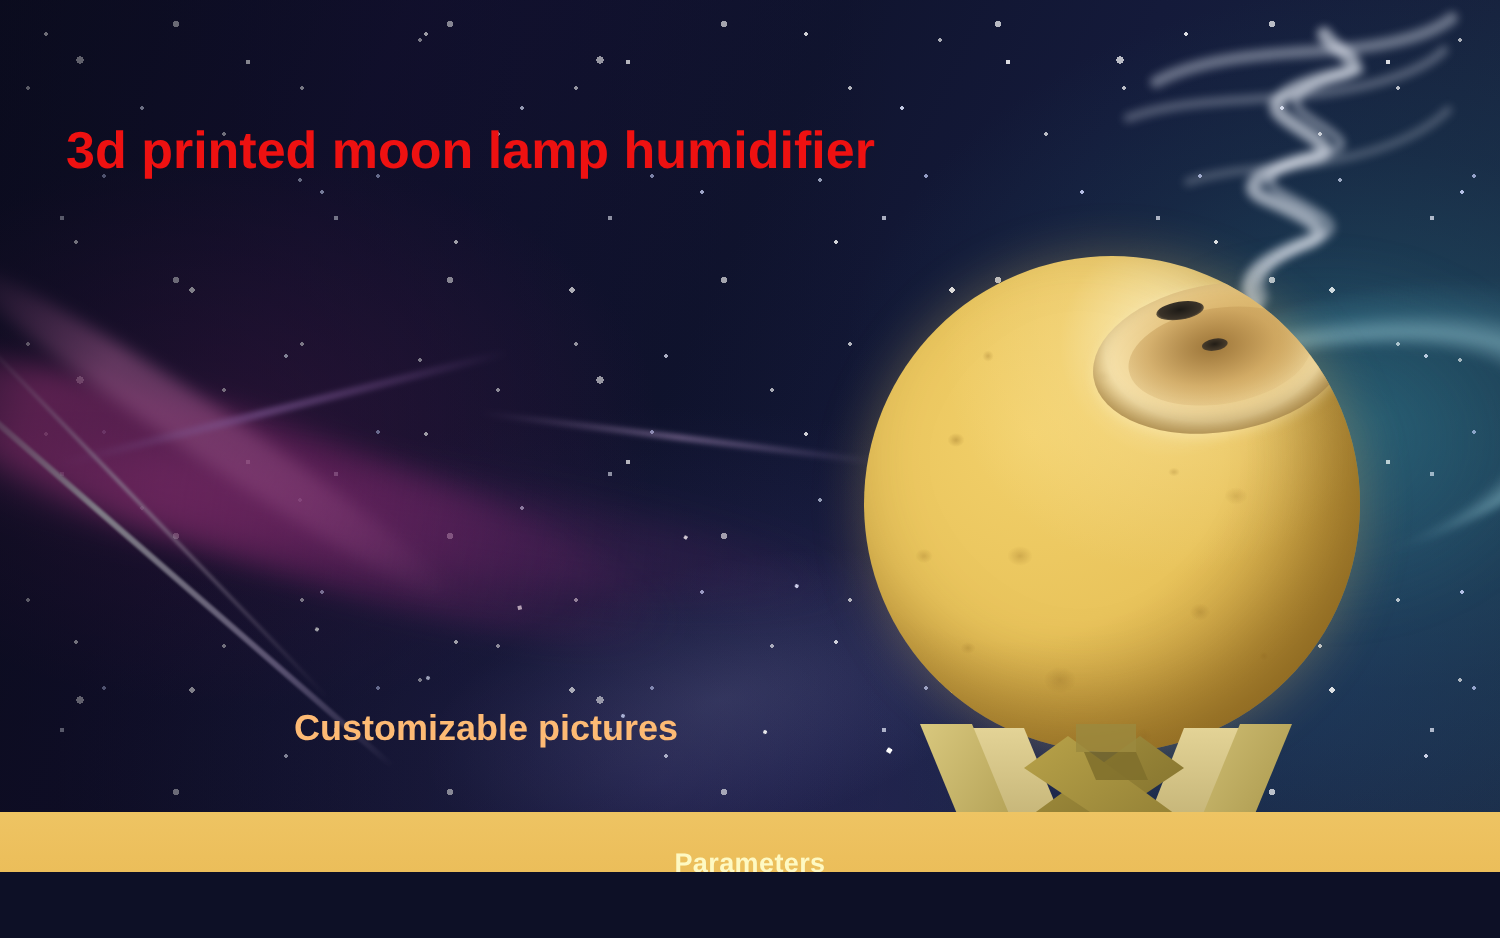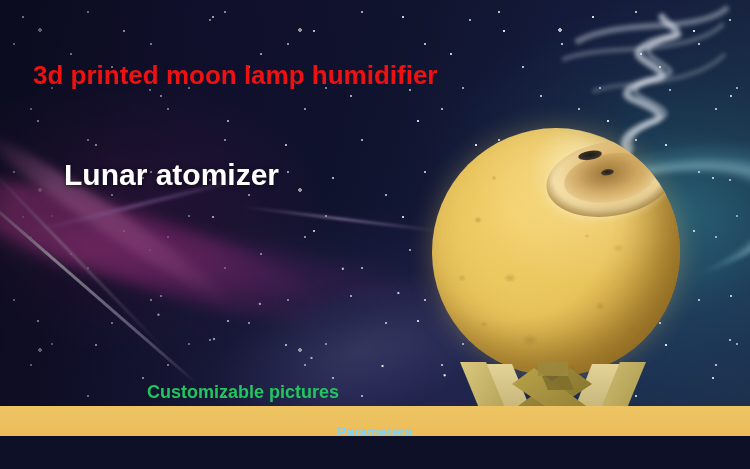--- a/index.html
+++ b/index.html
@@ -169,21 +169,21 @@
   .stand { position:absolute; left:442px; top:360px; width:232px; height:109px; }
 
   
   .goldbar {
     position:absolute; left:0; top:406px; width:750px; height:50px;
     background:linear-gradient(180deg,#eec463 0%, #ecbf5c 45%, #e9bb55 100%);
   }
   .param-title {
     position:absolute; left:0; top:406px; width:750px; height:50px;
     display:flex; align-items:center; justify-content:center;
-    font-size:13.5px; font-weight:bold; color:#7dd3fc; letter-spacing:.2px;
+    font-size:13.5px; font-weight:bold; color:#fef9c3; letter-spacing:.2px;
   }
 
   
   .tablestrip { position:absolute; left:0; top:456px; width:750px; height:13px; display:flex; }
   .cell { height:13px; }
   .cell.hdr { background:#d4621a; }
   .cell.val { background:#fbe9de; }
 </style>
 </head>
 <body>
@@ -263,24 +263,23 @@
       <polygon points="8,96 32,78 128,8 150,24 24,108" fill="url(#wA)"></polygon>
       <polygon points="212,96 188,78 92,8 70,24 196,108" fill="url(#wA)"></polygon>
 
       <polygon points="100,16 126,16 132,30 106,30" fill="#7f6f2c" opacity="0.85"></polygon>
       <rect x="96" y="2" width="30" height="14" fill="#9b8a3e" opacity="0.8"></rect>
     </svg>
   </div>
 
   <div style="position: absolute; left: 33px; top: 60px; font-size: 26px; font-weight: bold; color: rgb(238, 17, 17);">3d printed moon lamp humidifier</div>
 
-  <div style="position:absolute;left:64px;top:158px;font-size:30px;font-weight:bold;color:#fff;text-shadow:0 1px 4px rgba(0,0,0,.55);">Lunar atomizer</div>
-
-
-  <div style="position: absolute; left: 147px; top: 354px; font-size: 18px; font-weight: bold; color: #22c55e; margin-top: 28px;">Customizable pictures</div>
+
+
+  <div style="position: absolute; left: 147px; top: 354px; font-size: 18px; font-weight: bold; color: #fdba74;">Customizable pictures</div>
 
   <div class="goldbar"></div>
   <div class="param-title">Parameters</div>
 
   <div class="tablestrip" id="tablestrip">
       <div class="cell hdr" style="width: 143px; background: rgb(212, 98, 26);"></div>
       <div class="cell val" style="width: 216px; background: rgb(251, 233, 222);"></div>
       <div class="cell hdr" style="width: 144px; background: rgb(212, 98, 26);"></div>
       <div class="cell val" style="width: 247px; background: rgb(251, 233, 222);"></div>
     </div>

